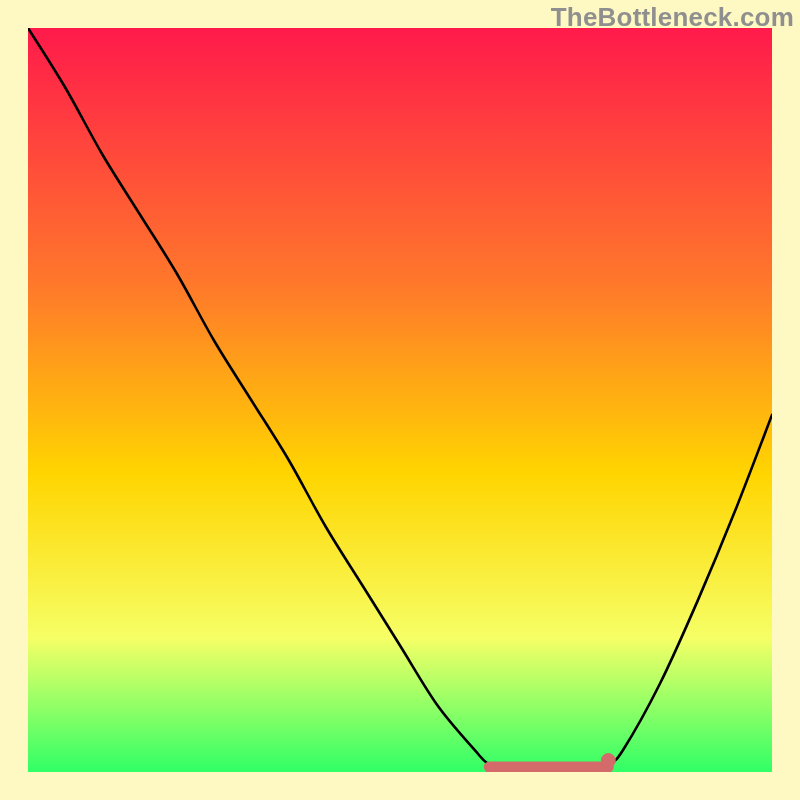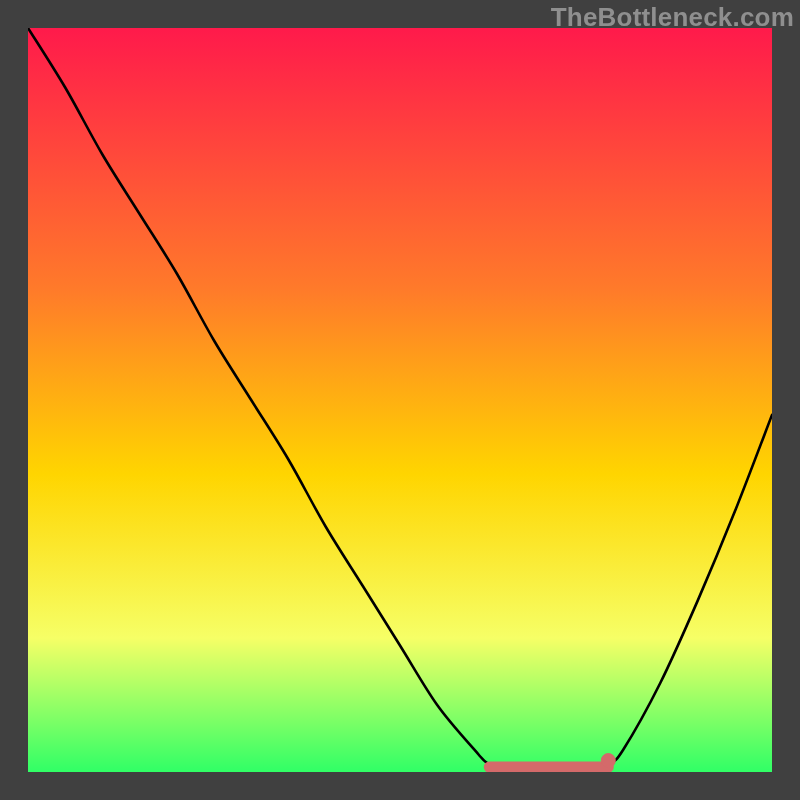--- a/index.html
+++ b/index.html
@@ -9,21 +9,21 @@
     height: 800px;
     background: #000;
     overflow: hidden;
   }
   .frame {
     position: absolute;
     left: 0;
     top: 0;
     width: 800px;
     height: 800px;
-    background: #404040;
+    background: #fef9c3;
   }
   .plot-area {
     position: absolute;
     left: 28px;
     top: 28px;
     width: 744px;
     height: 744px;
     overflow: hidden;
   }
   .watermark {

